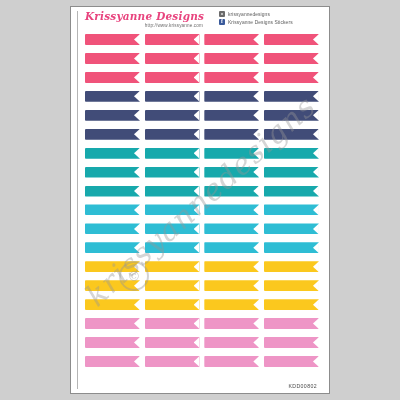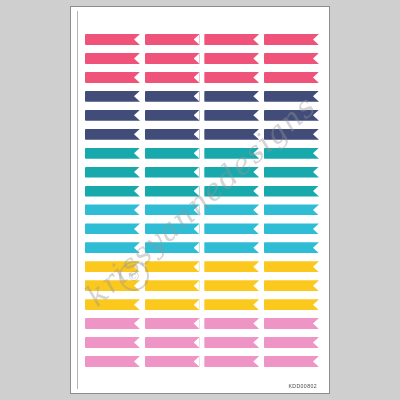--- a/index.html
+++ b/index.html
@@ -173,20 +173,38 @@
     color:#4a4a4a;
     font-family:"Liberation Sans",sans-serif;
   }
 </style>
 </head>
 <body>
 
 <div id="sheet-frame">
   <div id="sheet-inner"></div>
 
+  <div id="sheet-header">
+
+    <div id="brand-block">
+      <div id="brand-name">Krissyanne Designs</div>
+      <div id="brand-url">http://www.krissyanne.com</div>
+    </div>
+
+    <div id="social-block">
+      <div class="social-row">
+        <span class="social-glyph ig"></span>
+        <span class="social-text">krissyannedesigns</span>
+      </div>
+      <div class="social-row">
+        <span class="social-glyph fb"></span>
+        <span class="social-text">Krissyanne Designs Stickers</span>
+      </div>
+    </div>
+  </div>
 
   <div id="sticker-grid">
       <div class="sticker-row">
         <div class="sticker" style="background: rgb(240, 83, 122);">
           <span class="notch"></span>
         </div>
         <div class="sticker" style="background: rgb(240, 83, 122);">
           <span class="notch"></span>
         </div>
         <div class="sticker" style="background: rgb(240, 83, 122);">

